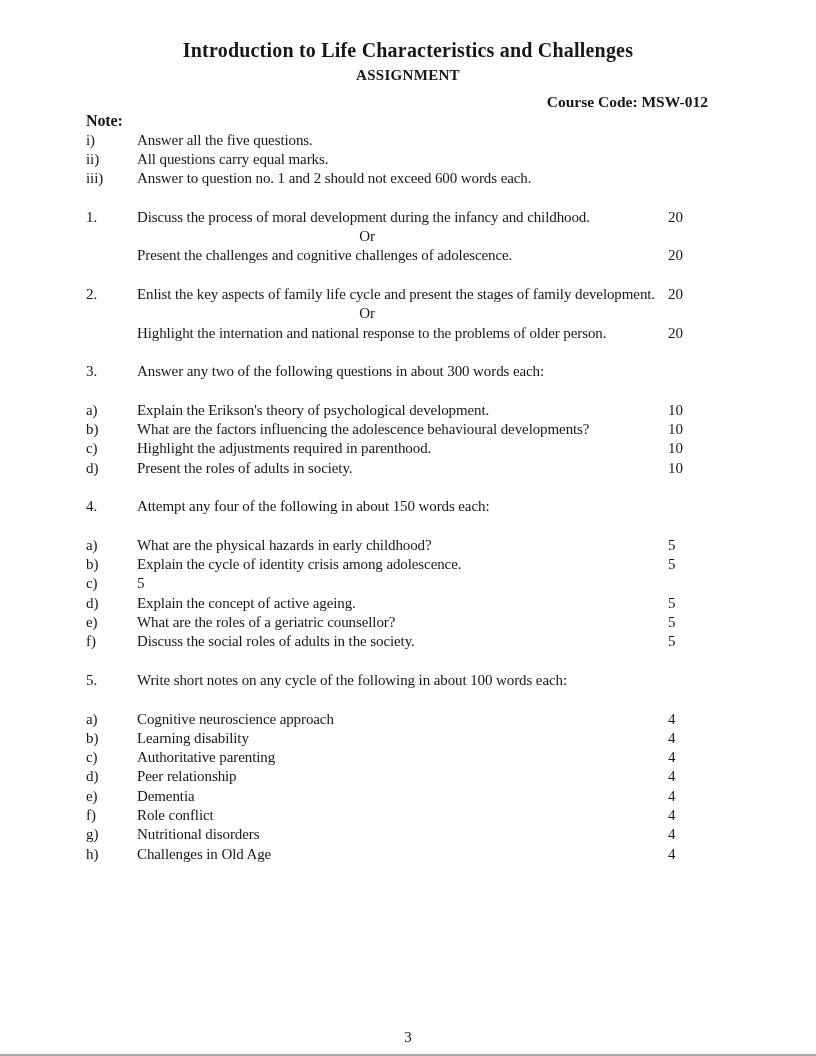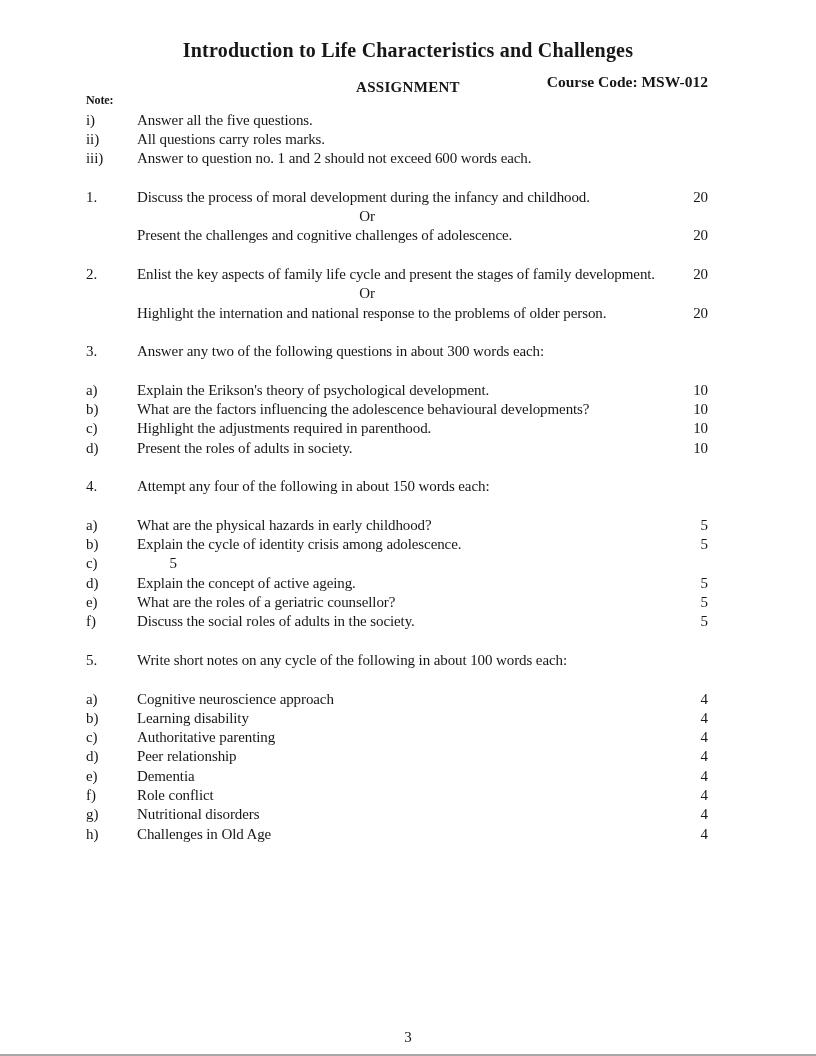--- a/index.html
+++ b/index.html
@@ -15,52 +15,52 @@
   }
   .title {
     margin: 38px 0 0 0;
     text-align: center;
     font-size: 20px;
     line-height: 24px;
     font-weight: bold;
     letter-spacing: 0.2px;
   }
   .subtitle {
-    margin: 16px;
+    margin: 4px;
     text-align: center;
     font-size: 15px;
     line-height: 18px;
     font-weight: bold;
     letter-spacing: 0.3px;
   }
   .content {
     position: absolute;
     left: 86px;
-    top: 68px;
+    top: 88px;
     width: 622px;
   }
   .meta {
     margin-top: 4px;
     text-align: right;
     font-weight: bold;
     font-size: 15.5px;
     line-height: 19.3px;
   }
   .row {
     display: flex;
     font-size: 15px;
     line-height: 19.3px;
     letter-spacing: -0.1px;
   }
   .lbl { flex: 0 0 51px; }
   .txt { flex: 1; }
-  .marks { flex: 0 0 40px; text-align: right; }
+  .marks { flex: 0 0 40px; text-align: left; }
   .or-wrap { width: 460px; text-align: center; }
   .section { margin-top: 19.3px; }
-  .note-heading { font-weight: bold; font-size: 12px; }
+  .note-heading { font-weight: bold; font-size: 16px; }
   .page-number {
     position: absolute;
     left: 0;
     right: 0;
     top: 1028px;
     text-align: center;
     font-size: 15px;
     line-height: 18px;
   }
   .scan-edge {
@@ -87,21 +87,21 @@
     </div>
 
     <div>
       <div class="row note-heading">Note:</div>
       <div class="row">
         <span class="lbl">i)</span>
         <span class="txt">Answer all the five questions.</span>
       </div>
       <div class="row">
         <span class="lbl">ii)</span>
-        <span class="txt">All questions carry roles marks.</span>
+        <span class="txt">All questions carry equal marks.</span>
       </div>
       <div class="row">
         <span class="lbl">iii)</span>
         <span class="txt">Answer to question no. 1 and 2 should not exceed 600 words each.</span>
       </div>
     </div>
 
     <div class="section">
       <div class="row">
         <span class="lbl">1.</span>

